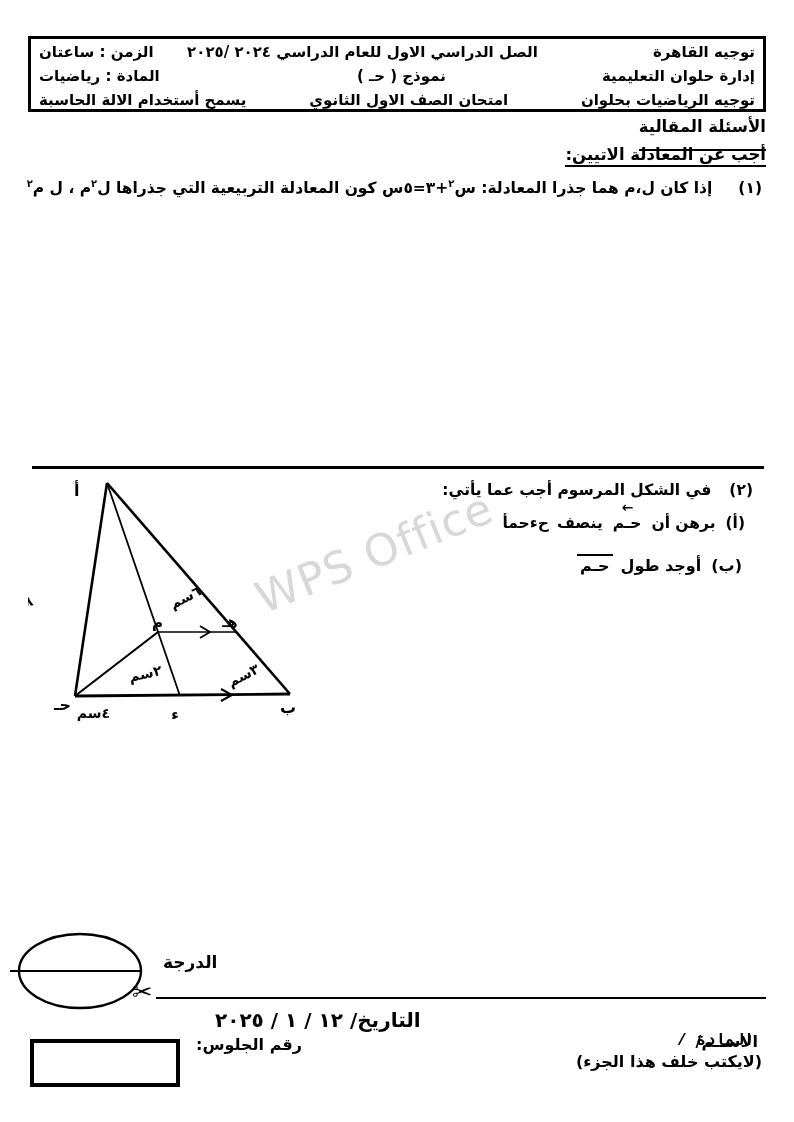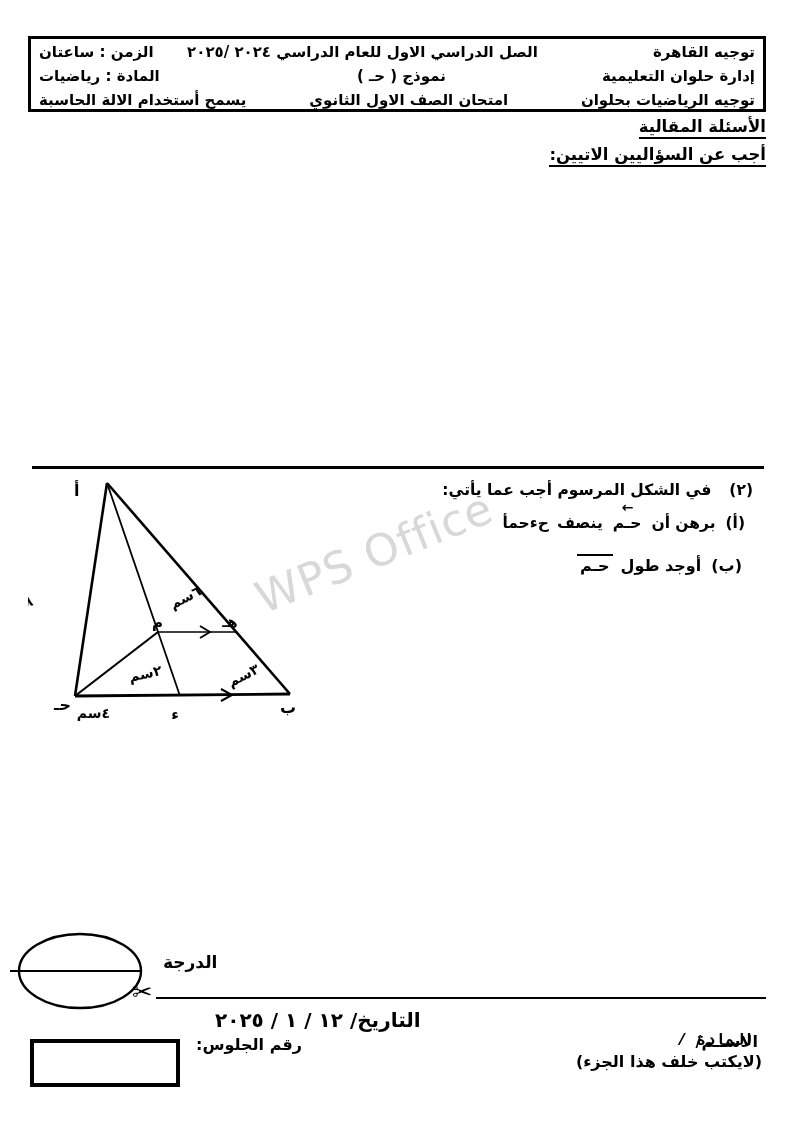--- a/index.html
+++ b/index.html
@@ -8,21 +8,21 @@
     font-family:"DejaVu Sans",sans-serif;font-weight:bold;color:#000;direction:rtl;overflow:hidden;
   }
   
   .hdr{position:absolute;top:36px;right:28px;left:28px;height:76px;border:3px solid #000;
        padding:1px 8px;box-sizing:border-box;}
   .hdr-row{display:flex;height:24px;line-height:24px;font-size:15px;}
   .hc-r{width:33%;text-align:right;white-space:nowrap;}
   .hc-m{width:38%;text-align:center;white-space:nowrap;padding-left:36px;}
   .hc-l{width:29%;text-align:left;white-space:nowrap;}
   
-  .sec-title{position:absolute;top:117px;right:28px;font-size:16.5px;border-bottom:2.5px solid #000;padding-bottom:1px;}
+  .sec-title{position:absolute;top:117px;right:28px;font-size:16.5px;border-bottom:2.5px solid #000;padding-bottom:13px;}
   .sec-instr{position:absolute;top:145px;right:28px;font-size:16.5px;border-bottom:2.5px solid #000;padding-bottom:1px;}
   
   .q1{position:absolute;top:176px;right:32px;left:24px;font-size:15.5px;margin:0;line-height:24px;}
   .q1 .qnum{margin-left:26px;}
   sup{font-size:10px;line-height:0;}
   
   .sep{position:absolute;top:466px;right:30px;left:32px;border-top:3px solid #000;}
   
   .q2-intro{position:absolute;top:481px;right:41px;font-size:15.5px;}
   .q2-intro .qnum{margin-left:18px;}
@@ -69,22 +69,23 @@
       <div class="hc-l">المادة : رياضيات</div>
     </div>
     <div class="hdr-row">
       <div class="hc-r">توجيه الرياضيات بحلوان</div>
       <div class="hc-m">امتحان الصف الاول الثانوي</div>
       <div class="hc-l">يسمح أستخدام الالة الحاسبة</div>
     </div>
   </div>
 
   <div class="sec-title">الأسئلة المقالية</div>
-  <div class="sec-instr">أجب عن السؤاليين الاتيين:</div>
+  <div class="sec-instr">أجب عن المعادلة الاتيين:</div>
 
+  <p class="q1"><span class="qnum">(١)</span><span>إذا كان ل،م هما جذرا المعادلة:  س</span><sup>٢</sup><span>+٣=٥س كون المعادلة التربيعية التي جذراها  ل</span><sup>٢</sup><span>م ، ل م</span><sup>٢</sup></p>
 
   <div class="sep"></div>
 
   <div class="q2-intro"><span class="qnum">(٢)</span><span>في الشكل المرسوم أجب عما يأتي:</span></div>
 
   <div class="q2a">
     <span class="subnum">(أ)</span><span>برهن أن</span><span class="sp"></span><span class="ray"><span class="ray-arrow">←</span><span>حـم</span></span><span class="sp"></span><span>ينصف</span><span class="sp"></span><span>حءحمأ</span>
   </div>
 
   <div class="q2b">

